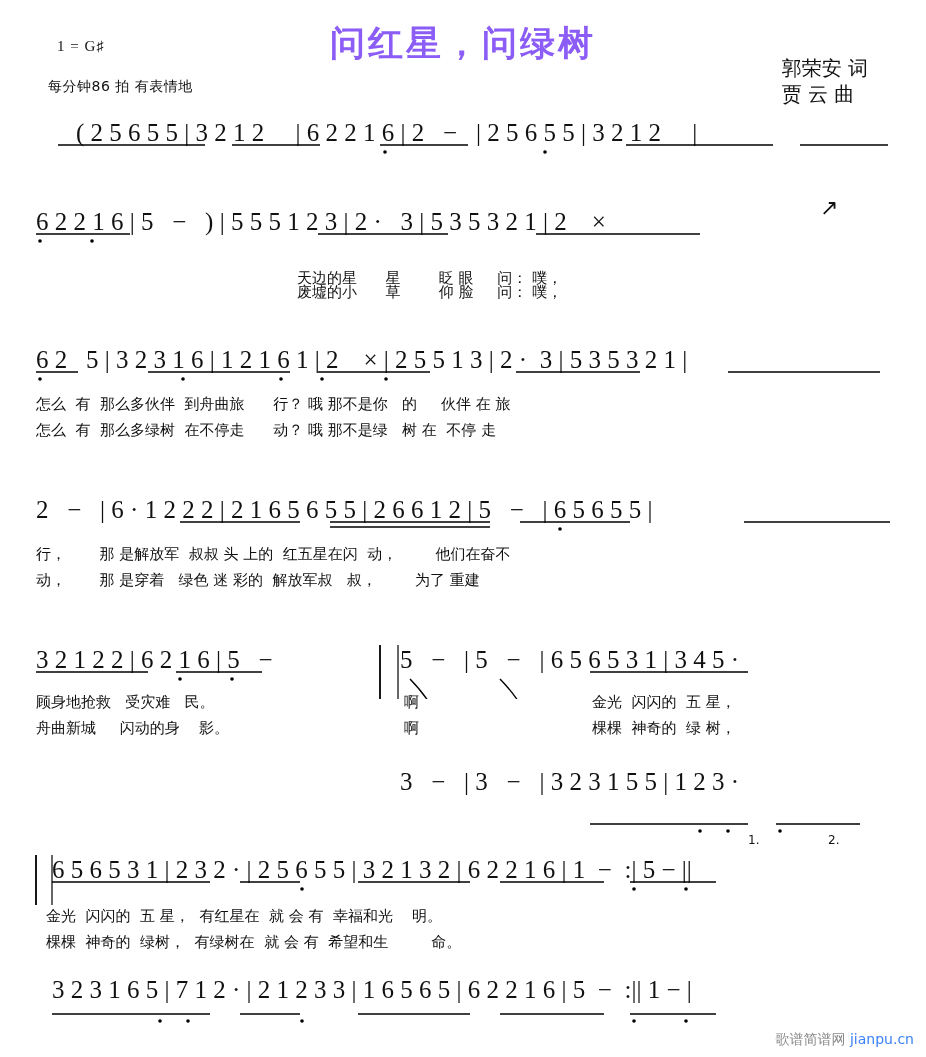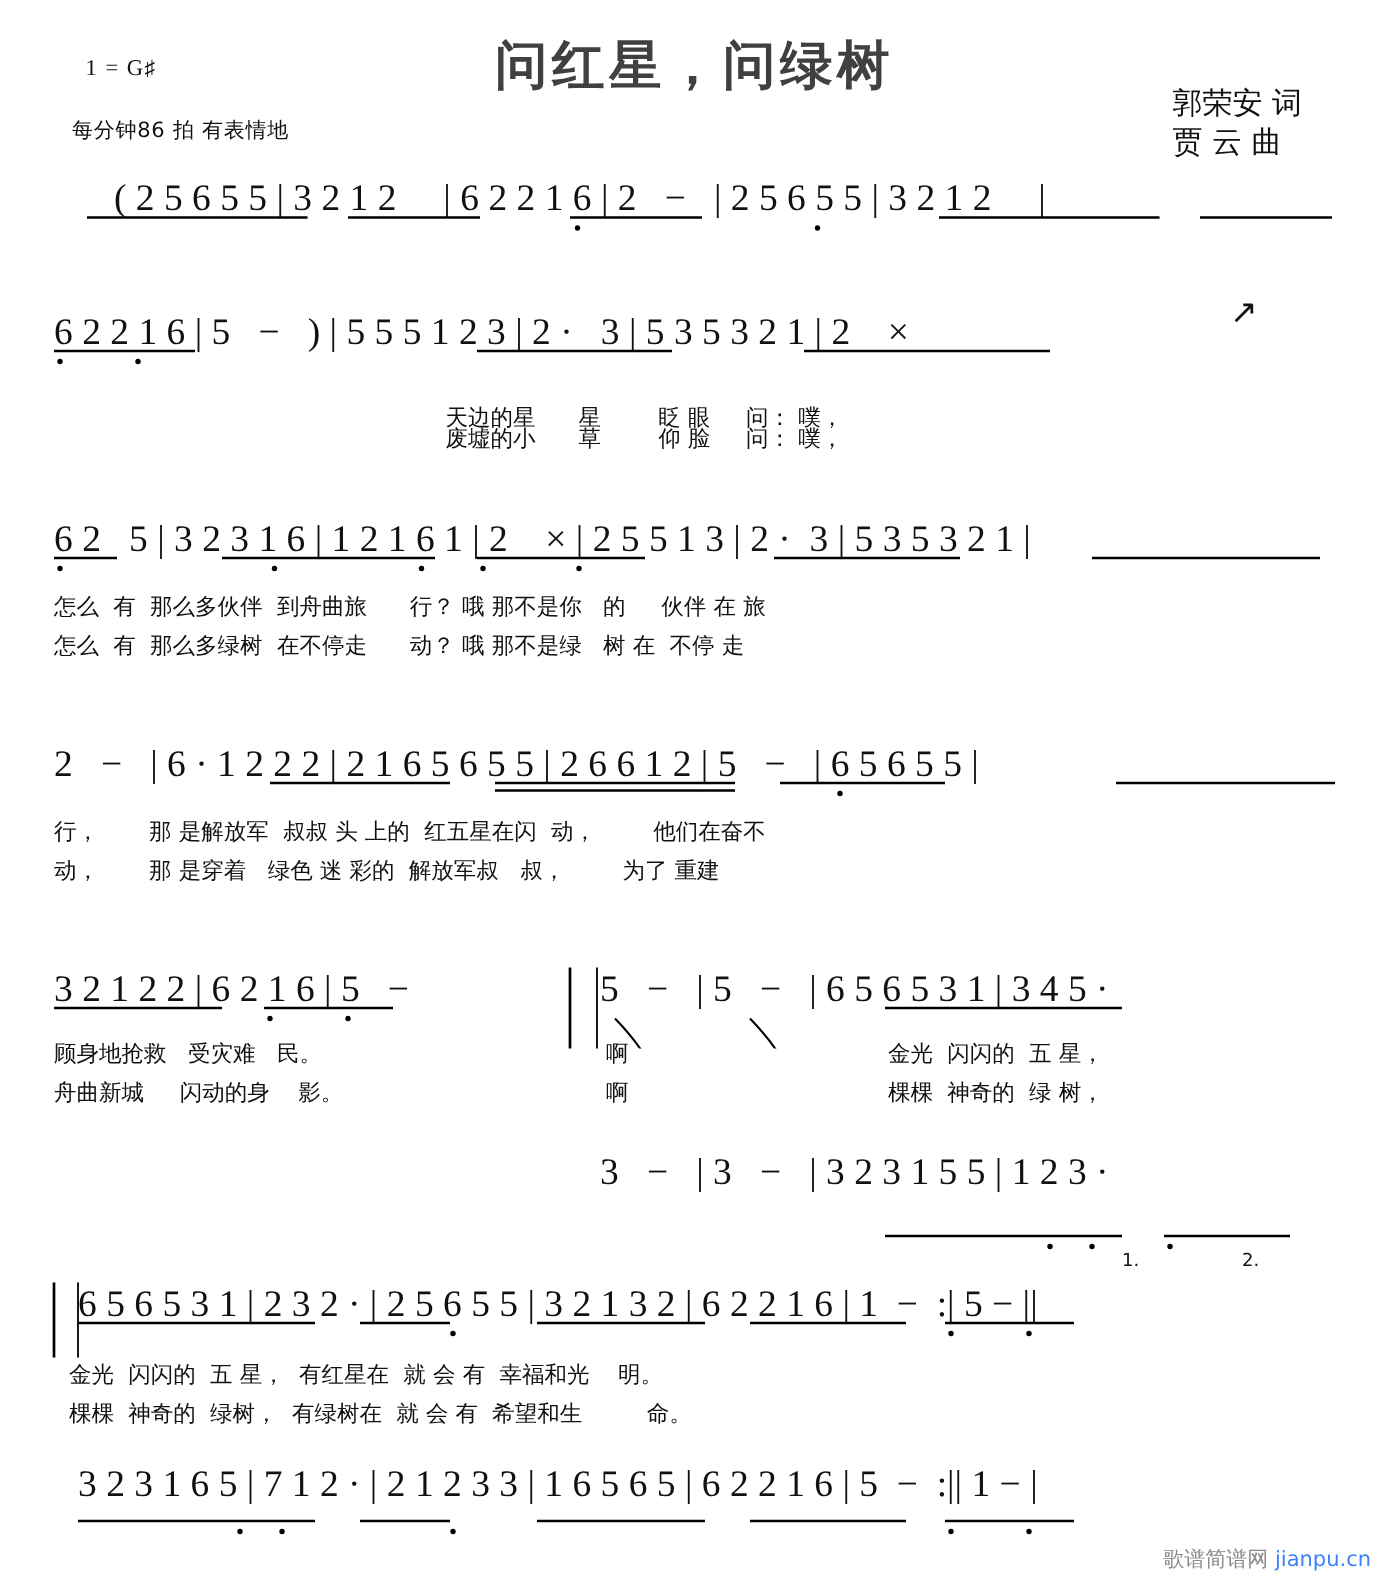--- a/index.html
+++ b/index.html
@@ -42,21 +42,21 @@
   .song-title {
     position: absolute;
     left: 0;
     top: 20px;
     width: 926px;
     text-align: center;
     font-size: 35px;
     font-weight: bold;
     font-family: "DejaVu Sans", sans-serif;
     letter-spacing: 3px;
-    color: #404040;
+    color: #8b5cf6;
   }
   .credits {
     position: absolute;
     right: 58px;
     top: 55px;
     text-align: left;
     font-size: 20px;
     font-family: "DejaVu Sans", sans-serif;
     line-height: 26px;
   }

